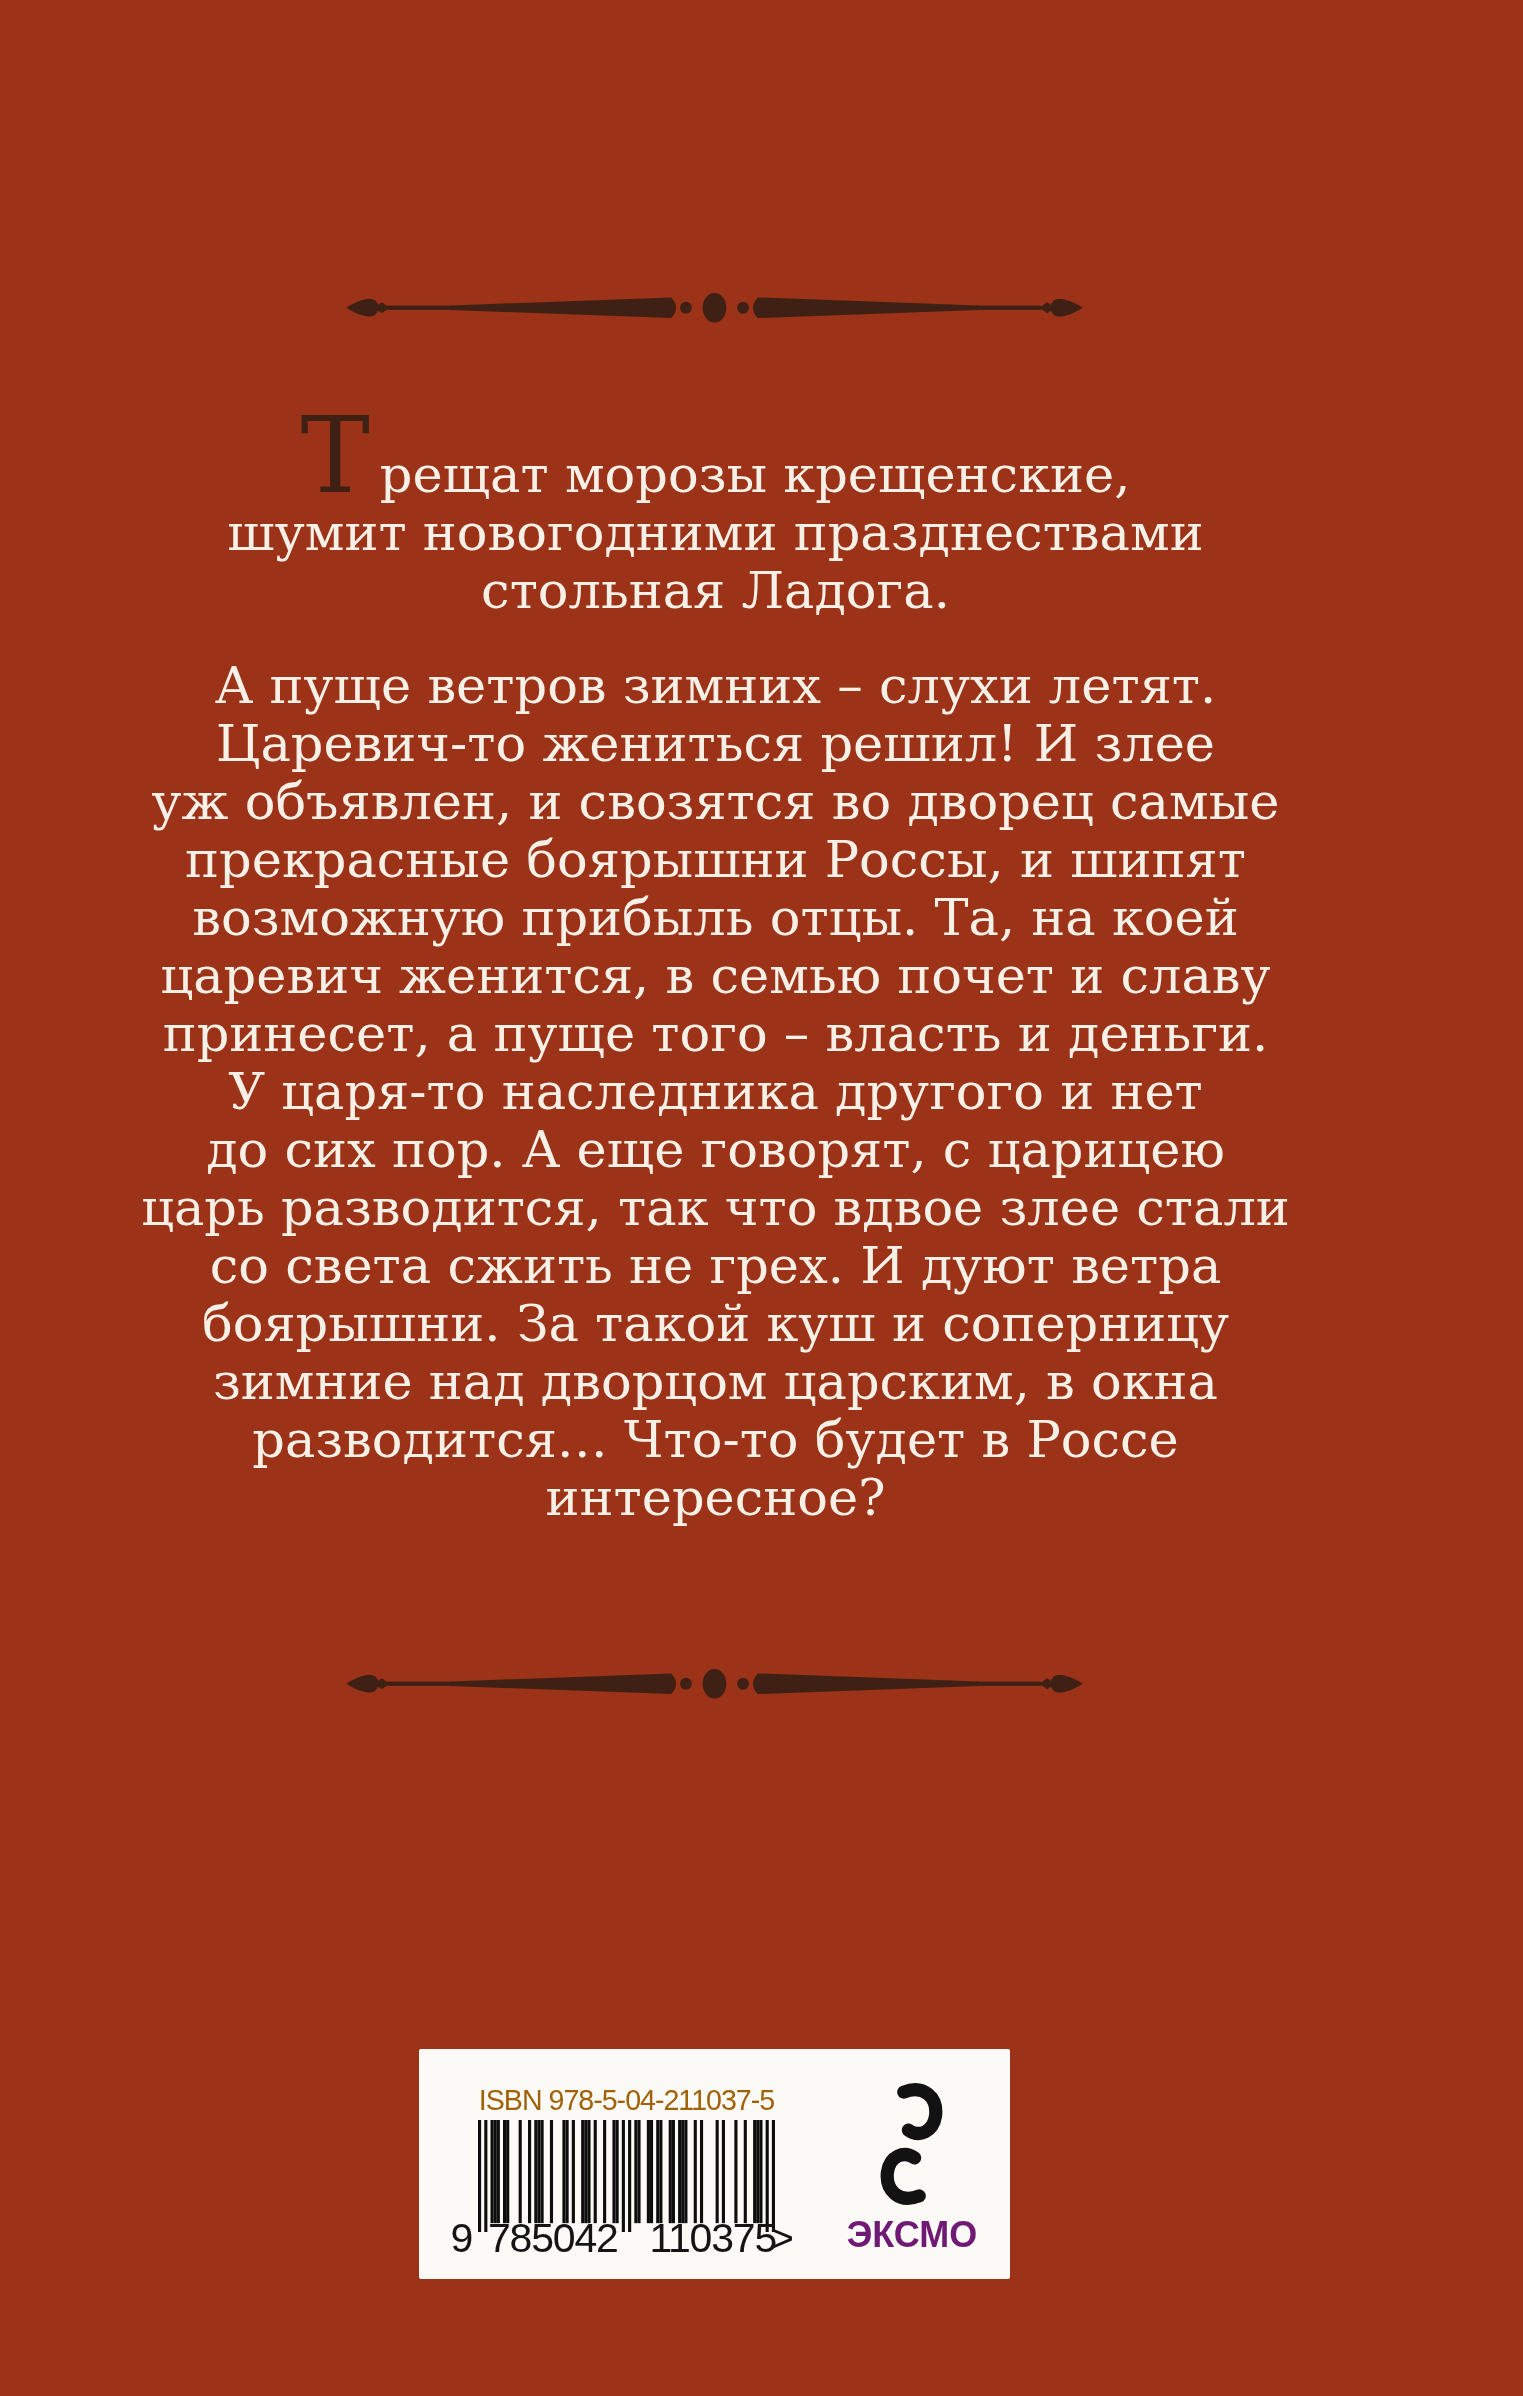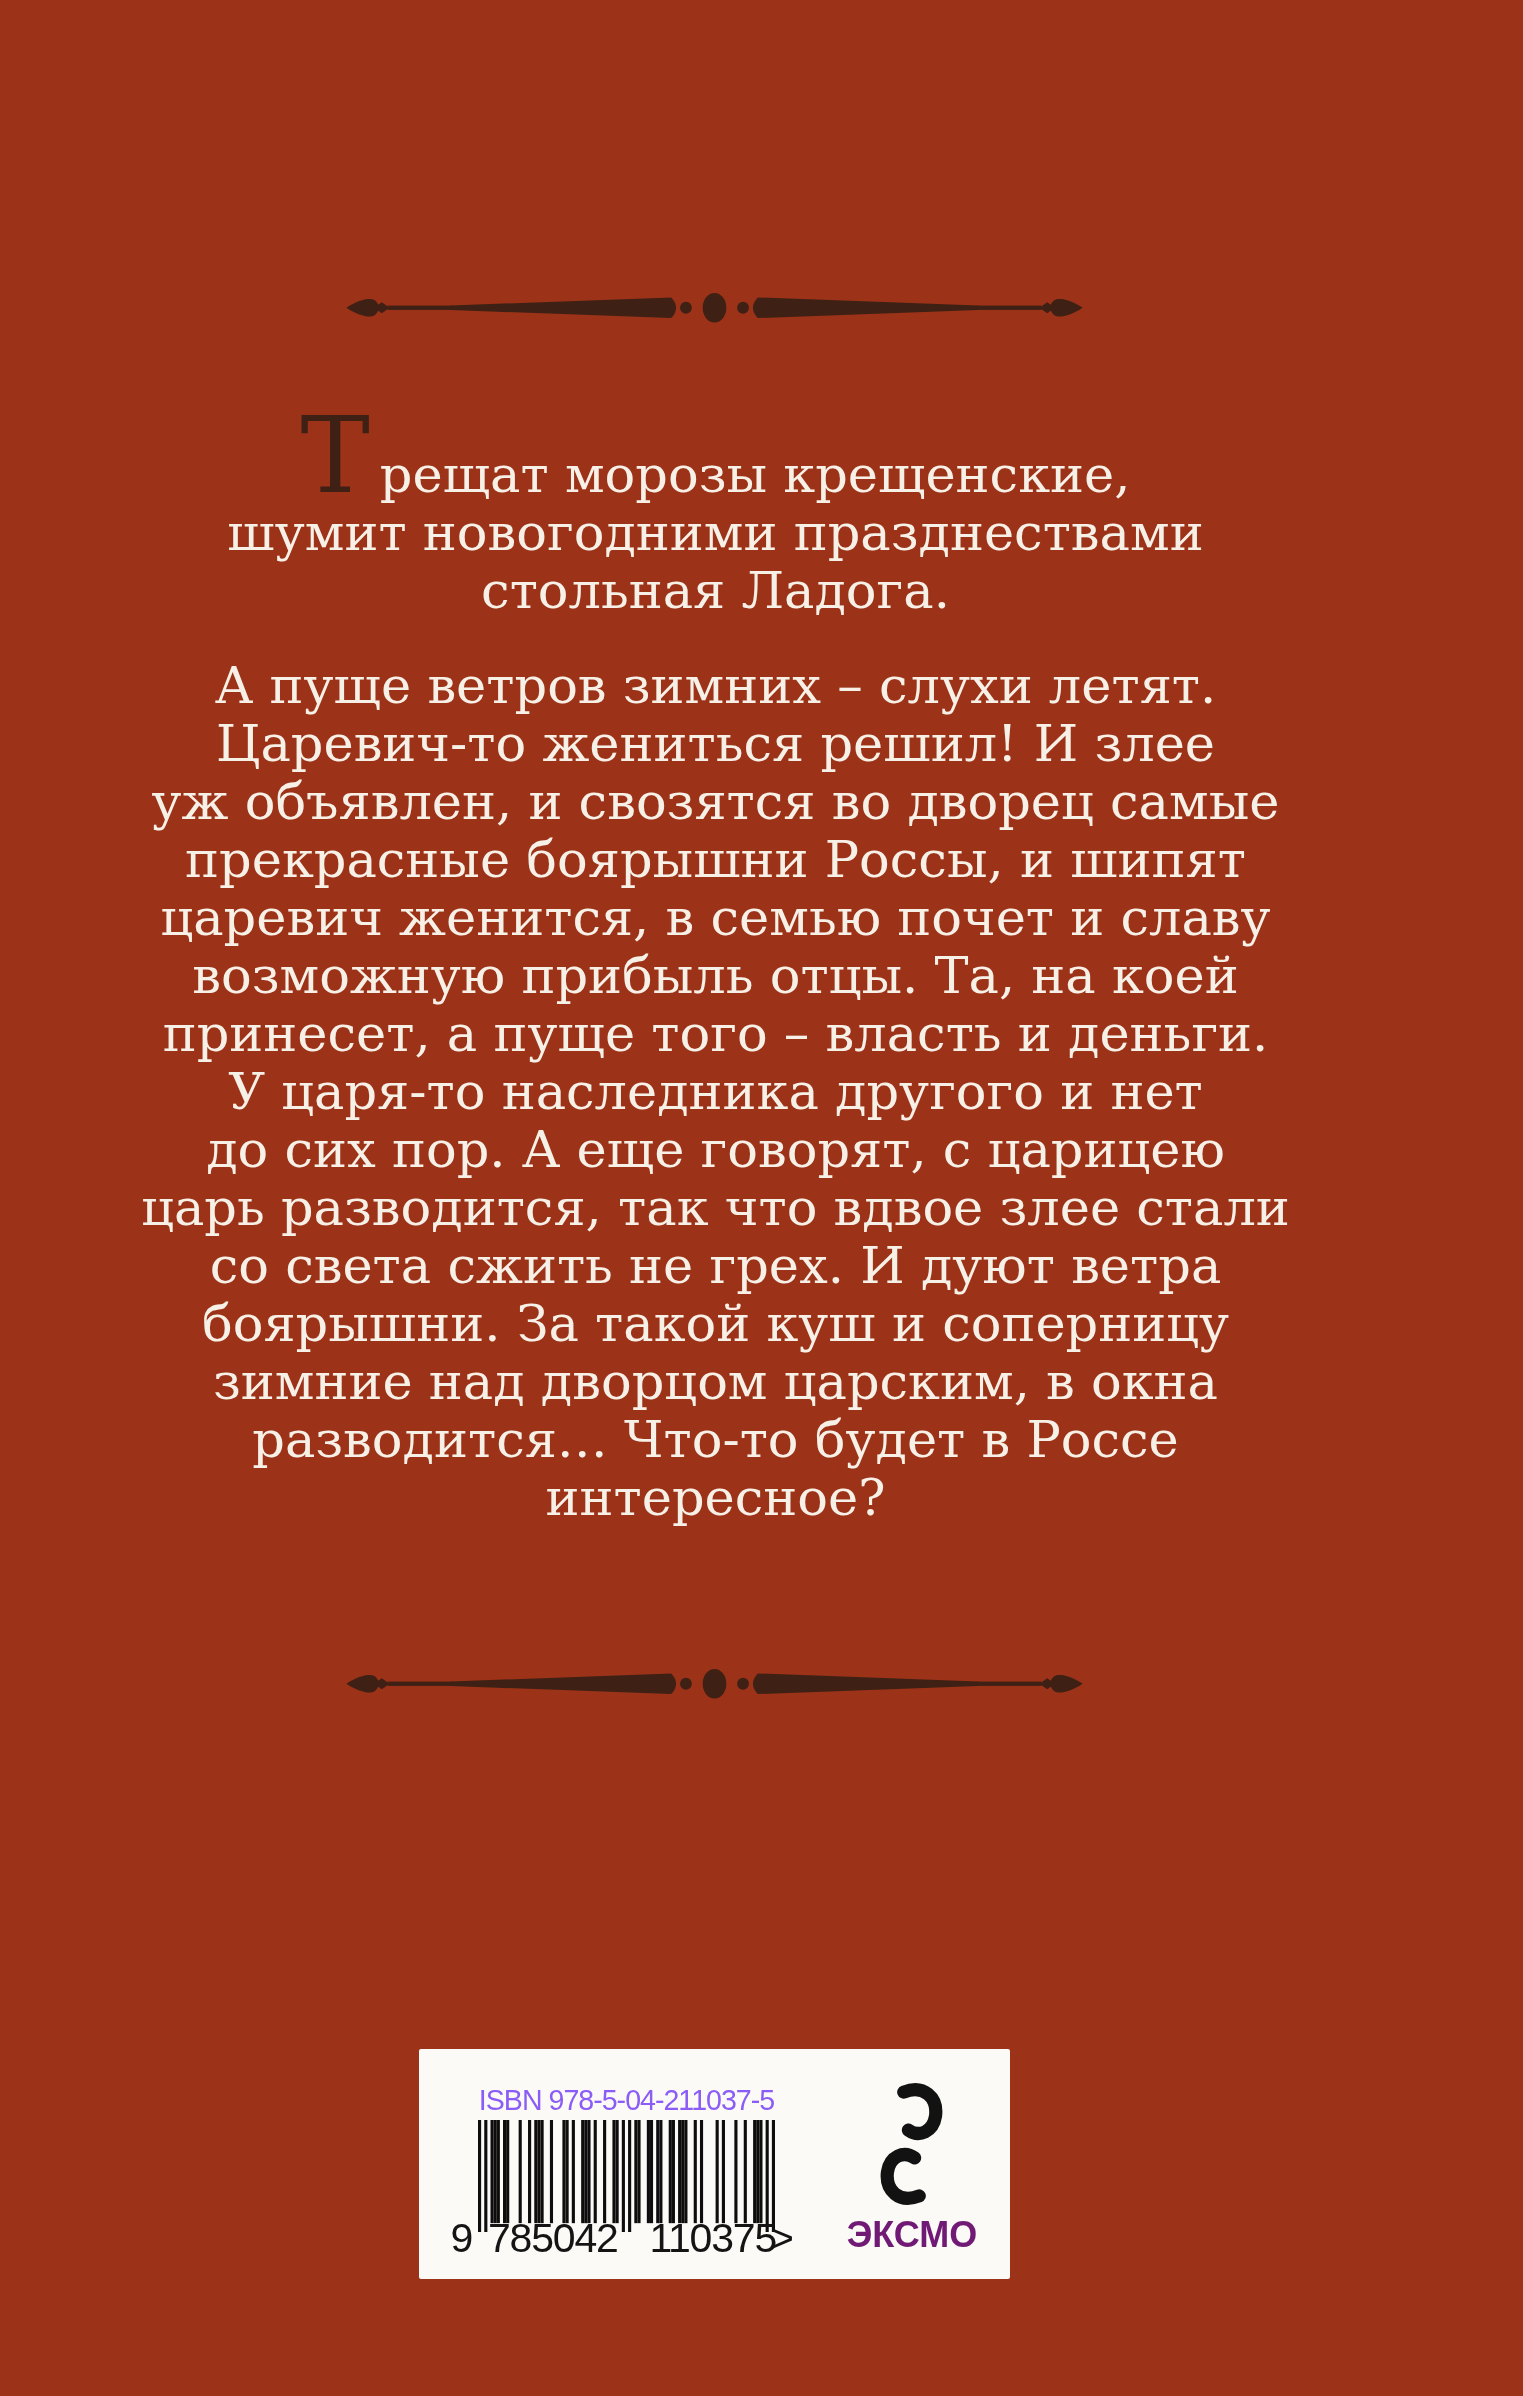--- a/index.html
+++ b/index.html
@@ -64,21 +64,21 @@
   }
   .isbn-label{
     position:absolute;
     left:59px;
     top:35px;
     width:297px;
     text-align:center;
     font-family:"Liberation Sans", sans-serif;
     font-size:28.6px;
     letter-spacing:-1px;
-    color:#8b5cf6;
+    color:#a16207;
     white-space:nowrap;
   }
   .barcode{
     position:absolute;
     left:59px;
     top:71px;
     width:297px;
     height:112px;
   }
   .bc-digits span{
@@ -144,22 +144,22 @@
       <div>
           <div class="blurb-line">шумит новогодними празднествами</div>
           <div class="blurb-line">стольная Ладога.</div>
         </div>
     </div>
     <div class="p2">
         <div class="blurb-line">А пуще ветров зимних – слухи летят.</div>
         <div class="blurb-line">Царевич-то жениться решил! И злее</div>
         <div class="blurb-line">уж объявлен, и свозятся во дворец самые</div>
         <div class="blurb-line">прекрасные боярышни Россы, и шипят</div>
+        <div class="blurb-line">возможную прибыль отцы. Та, на коей</div>
         <div class="blurb-line">царевич женится, в семью почет и славу</div>
-        <div class="blurb-line">возможную прибыль отцы. Та, на коей</div>
         <div class="blurb-line">принесет, а пуще того – власть и деньги.</div>
         <div class="blurb-line">У царя-то наследника другого и нет</div>
         <div class="blurb-line">до сих пор. А еще говорят, с царицею</div>
         <div class="blurb-line">царь разводится, так что вдвое злее стали</div>
         <div class="blurb-line">со света сжить не грех. И дуют ветра</div>
         <div class="blurb-line">боярышни. За такой куш и соперницу</div>
         <div class="blurb-line">зимние над дворцом царским, в окна</div>
         <div class="blurb-line">разводится… Что-то будет в Россе</div>
         <div class="blurb-line">интересное?</div>
       </div>

